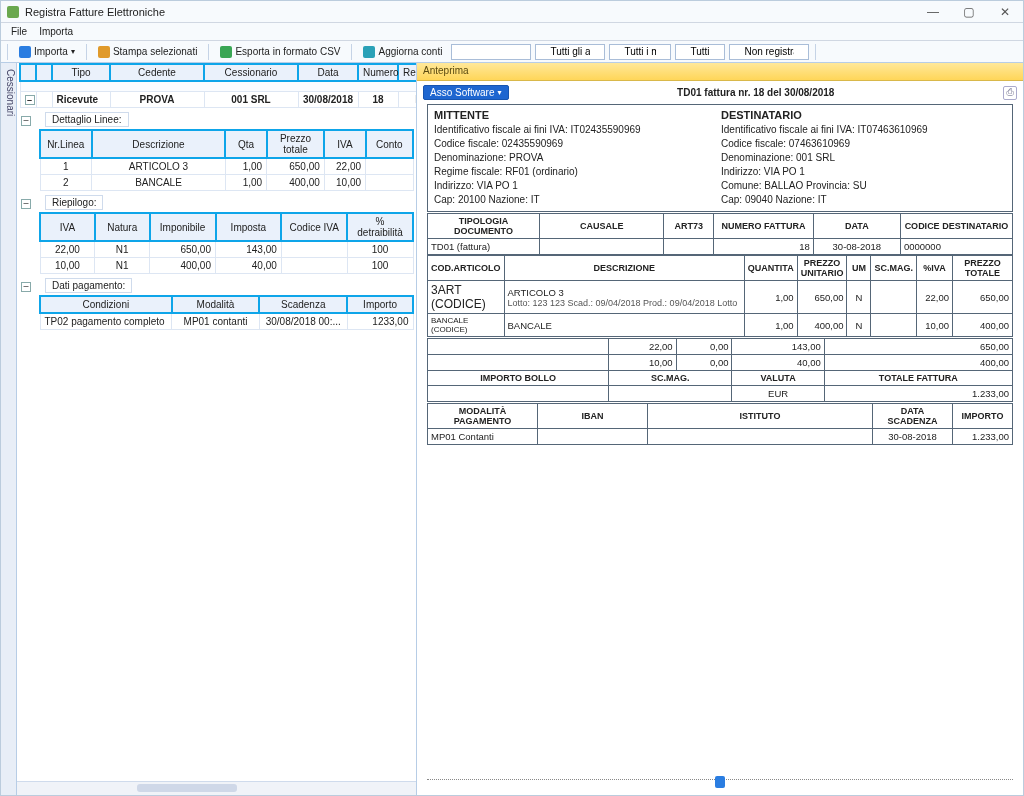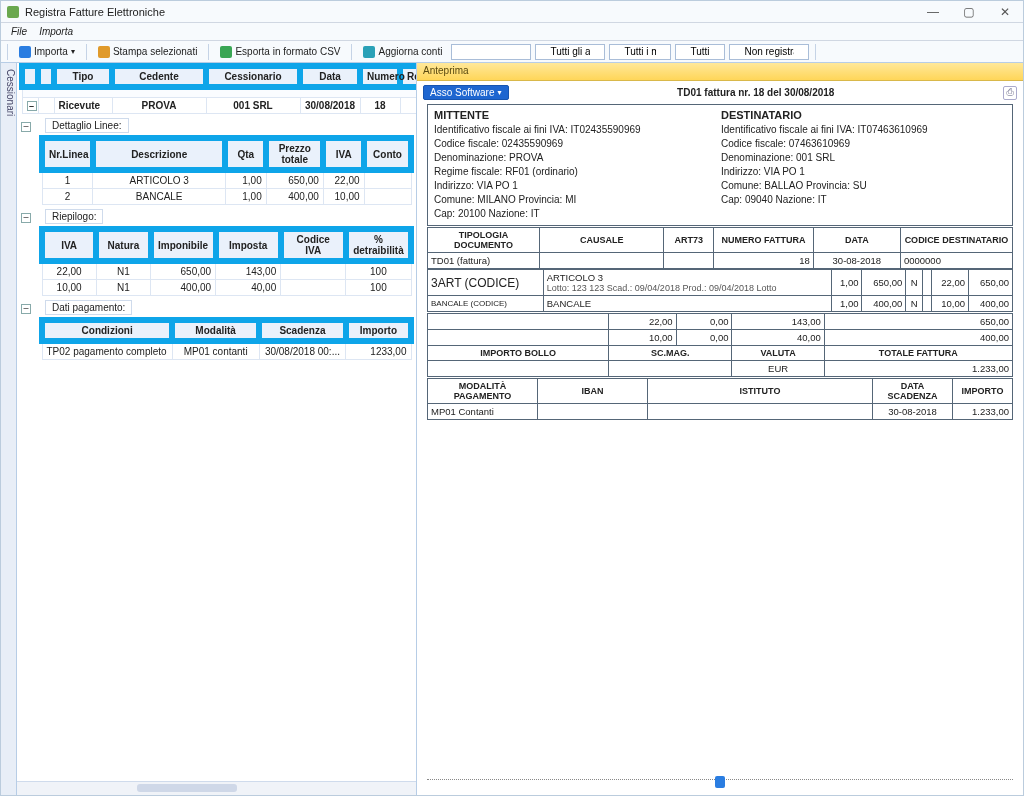--- a/index.html
+++ b/index.html
@@ -3,36 +3,36 @@
 <meta charset="utf-8">
 <style>
   * { box-sizing: border-box; }
   html, body { margin: 0; padding: 0; font-family: "Segoe UI", Tahoma, sans-serif; font-size: 10px; color: #222; background: #fff; }
   .window { width: 1024px; height: 796px; display: flex; flex-direction: column; border: 1px solid #bcd; }
   .titlebar { height: 22px; background: #f7fafd; display: flex; align-items: center; padding: 0 6px; border-bottom: 1px solid #d0d7e2; }
   .titlebar .appicon { width: 12px; height: 12px; background: #6aa84f; border-radius: 2px; margin-right: 6px; }
   .titlebar .title { flex: 1; font-size: 11px; }
   .winbtns { display: flex; gap: 12px; }
   .winbtns span { width: 24px; text-align: center; cursor: default; color: #555; font-size: 12px; }
-  .menubar { height: 18px; background: #f7fafd; display: flex; align-items: center; gap: 4px; padding: 0 6px; border-bottom: 1px solid #d0d7e2; font-size: 10px; font-style: italic; }
+  .menubar { height: 18px; background: #f7fafd; display: flex; align-items: center; gap: 4px; padding: 0 6px; border-bottom: 1px solid #d0d7e2; font-size: 10px; }
   .menubar span { padding: 0 4px; }
   .toolbar { height: 22px; background: #f7fafd; display: flex; align-items: center; gap: 4px; padding: 0 4px; border-bottom: 1px solid #b7cde6; font-size: 10px; }
   .tbtn { display: inline-flex; align-items: center; gap: 3px; padding: 1px 4px; border: 1px solid transparent; border-radius: 2px; }
   .tbtn .ico { width: 12px; height: 12px; border-radius: 2px; }
   .sep { width: 1px; height: 16px; background: #c5d3e6; margin: 0 2px; }
   .tinput { height: 16px; border: 1px solid #a9bdd8; padding: 0 3px; font-size: 10px; }
   .tsel { height: 16px; border: 1px solid #a9bdd8; font-size: 10px; background: #fff; padding: 0 14px; }
   .body { flex: 1; display: flex; min-height: 0; }
   .sidetab { width: 16px; background: #e8eef7; border-right: 1px solid #b7cde6; writing-mode: vertical-rl; text-orientation: mixed; font-size: 10px; padding: 6px 0; color: #446; text-align: left; }
   .leftpane { width: 400px; display: flex; flex-direction: column; border-right: 1px solid #b7cde6; min-height: 0; }
   .rightpane { flex: 1; display: flex; flex-direction: column; min-height: 0; }
 
   
   .grid { border: 1px solid #b7cde6; border-collapse: collapse; width: 100%; table-layout: fixed; font-size: 10px; }
-  .grid th { background: #eaf1fb; border: 6px solid #0ea5e9; font-weight: bold; padding: 2px 4px; }
+  .grid th { background: #eaf1fb; border: 2px solid #0ea5e9; font-weight: normal; padding: 2px 4px; }
   .grid td { border: 1px solid #dde6f3; padding: 2px 4px; height: 16px; }
   .gridwrap { padding: 0 2px; }
   .mainrow td { font-weight: bold; }
   .section-lbl { background: #fff; border: 1px solid #cfdbec; display: inline-block; padding: 1px 6px; margin: 4px 0 2px 12px; font-size: 10px; }
   .expander { width: 10px; height: 10px; border: 1px solid #8aa; display: inline-flex; align-items: center; justify-content: center; font-size: 9px; line-height: 1; margin-right: 2px; background: #fff; }
   .hdrrow th { font-size: 10px; }
   .leftscroll { flex: 1; overflow: auto; }
   .hscroll { height: 14px; background: #f0f3f8; border-top: 1px solid #cfdbec; position: relative; }
   .hscroll .thumb { position: absolute; left: 120px; top: 2px; width: 100px; height: 8px; background: #cfd8e8; border-radius: 3px; }
 
@@ -247,21 +247,20 @@
       <div class="doc">
 
         <div class="box twocol">
           <div class="col">
             <div class="h1s">MITTENTE</div>
             <div class="kv">Identificativo fiscale ai fini IVA: IT02435590969</div>
             <div class="kv">Codice fiscale: 02435590969</div>
             <div class="kv">Denominazione: PROVA</div>
             <div class="kv">Regime fiscale: RF01 (ordinario)</div>
             <div class="kv">Indirizzo: VIA PO 1</div>
-            <div class="kv">Comune: MILANO Provincia: MI</div>
             <div class="kv">Cap: 20100 Nazione: IT</div>
           </div>
           <div class="col">
             <div class="h1s">DESTINATARIO</div>
             <div class="kv">Identificativo fiscale ai fini IVA: IT07463610969</div>
             <div class="kv">Codice fiscale: 07463610969</div>
             <div class="kv">Denominazione: 001 SRL</div>
             <div class="kv">Indirizzo: VIA PO 1</div>
             <div class="kv">Comune: BALLAO Provincia: SU</div>
             <div class="kv">Cap: 09040 Nazione: IT</div>
@@ -284,20 +283,30 @@
             <td></td>
             <td class="ra">18</td>
             <td class="ca">30-08-2018</td>
             <td>0000000</td>
           </tr>
         </tbody>
           </table>
 
         <table class="ptab" style="margin-top:0;border-top:none">
           <tbody>
+              <tr>
+            <th style="width:62px">COD.ARTICOLO</th>
+            <th>DESCRIZIONE</th>
+            <th style="width:44px">QUANTITA</th>
+            <th style="width:46px">PREZZO UNITARIO</th>
+            <th style="width:24px">UM</th>
+            <th style="width:40px">SC.MAG.</th>
+            <th style="width:36px">%IVA</th>
+            <th style="width:60px">PREZZO TOTALE</th>
+          </tr>
           <tr>
             <td style="font-size:12px">3ART (CODICE)</td>
             <td><span>ARTICOLO 3</span><div class="sublbl">Lotto: 123 123 Scad.: 09/04/2018 Prod.: 09/04/2018 Lotto</div></td>
             <td class="ra">1,00</td>
             <td class="ra">650,00</td>
             <td class="ca">N</td>
             <td class="ra"></td>
             <td class="ra">22,00</td>
             <td class="ra">650,00</td>
           </tr>

